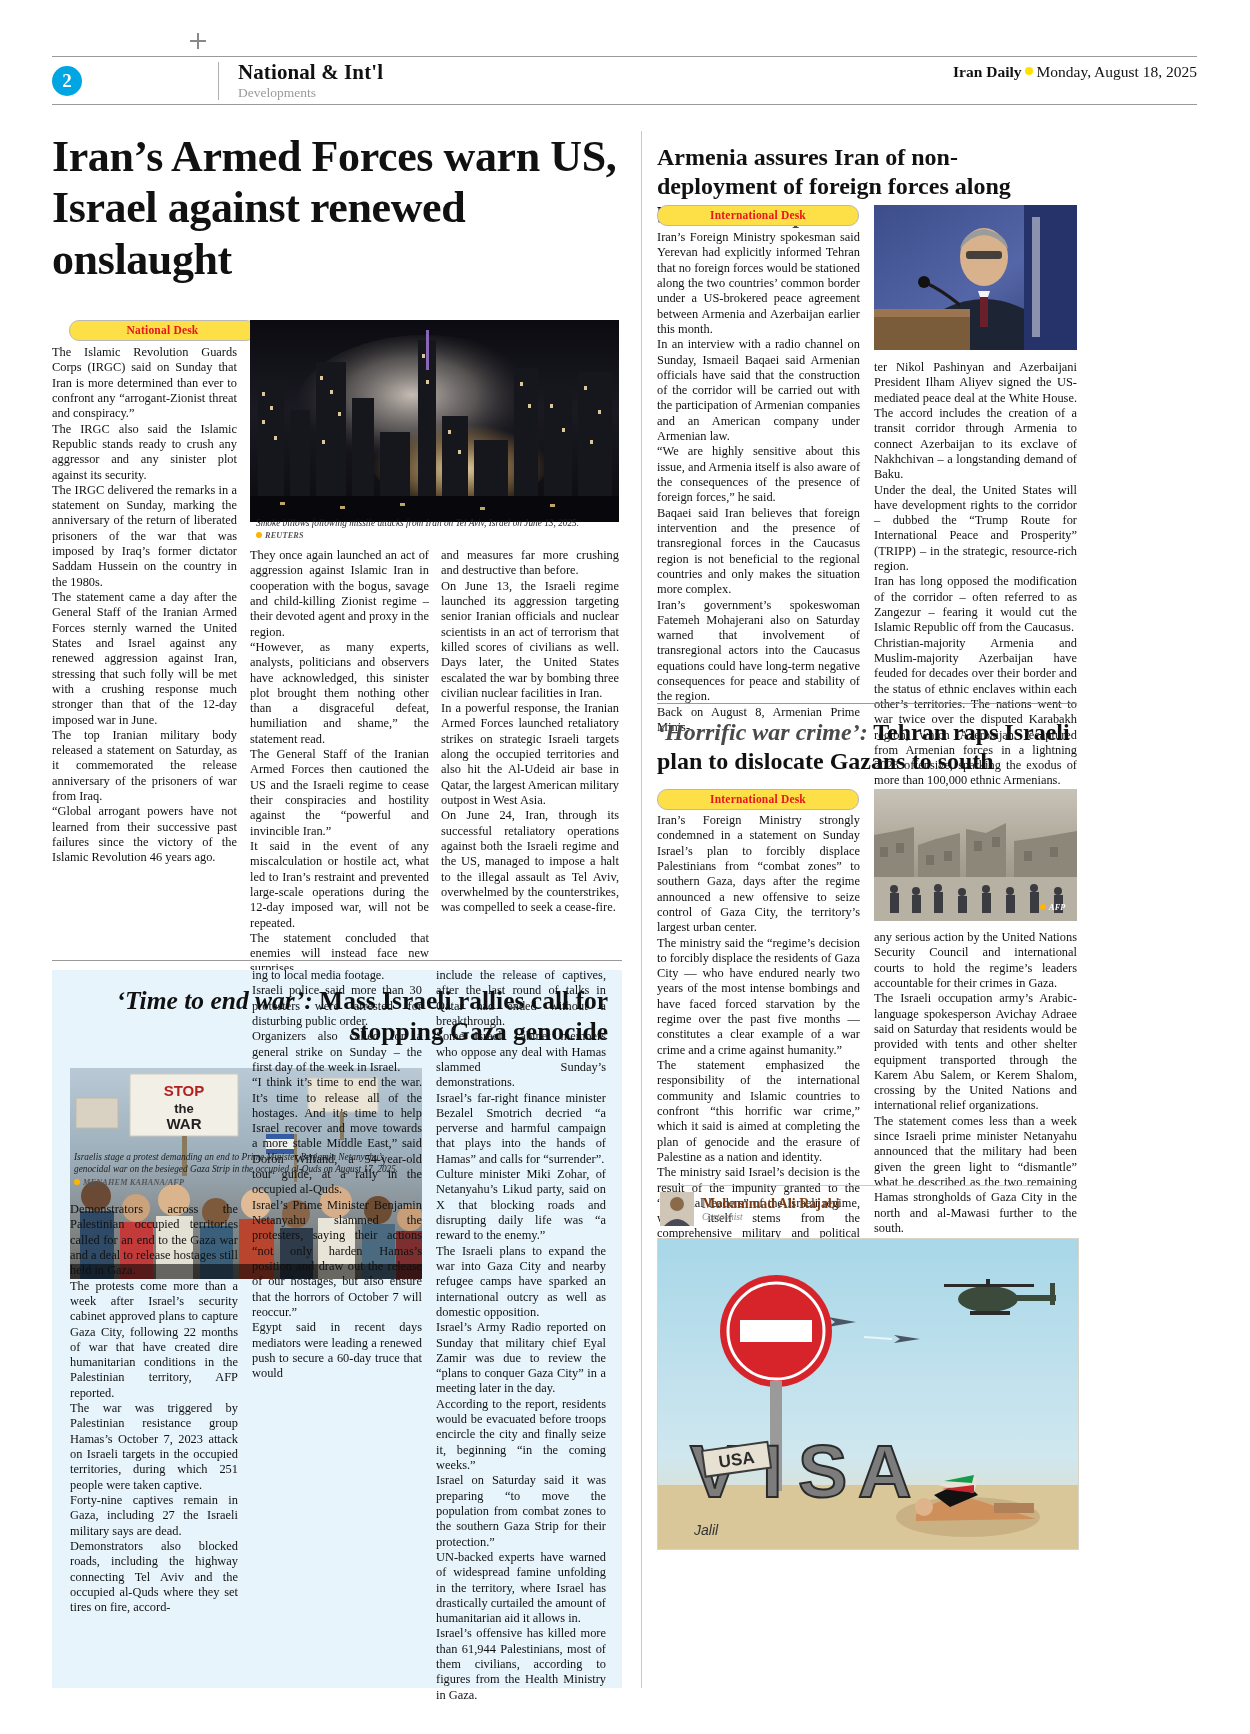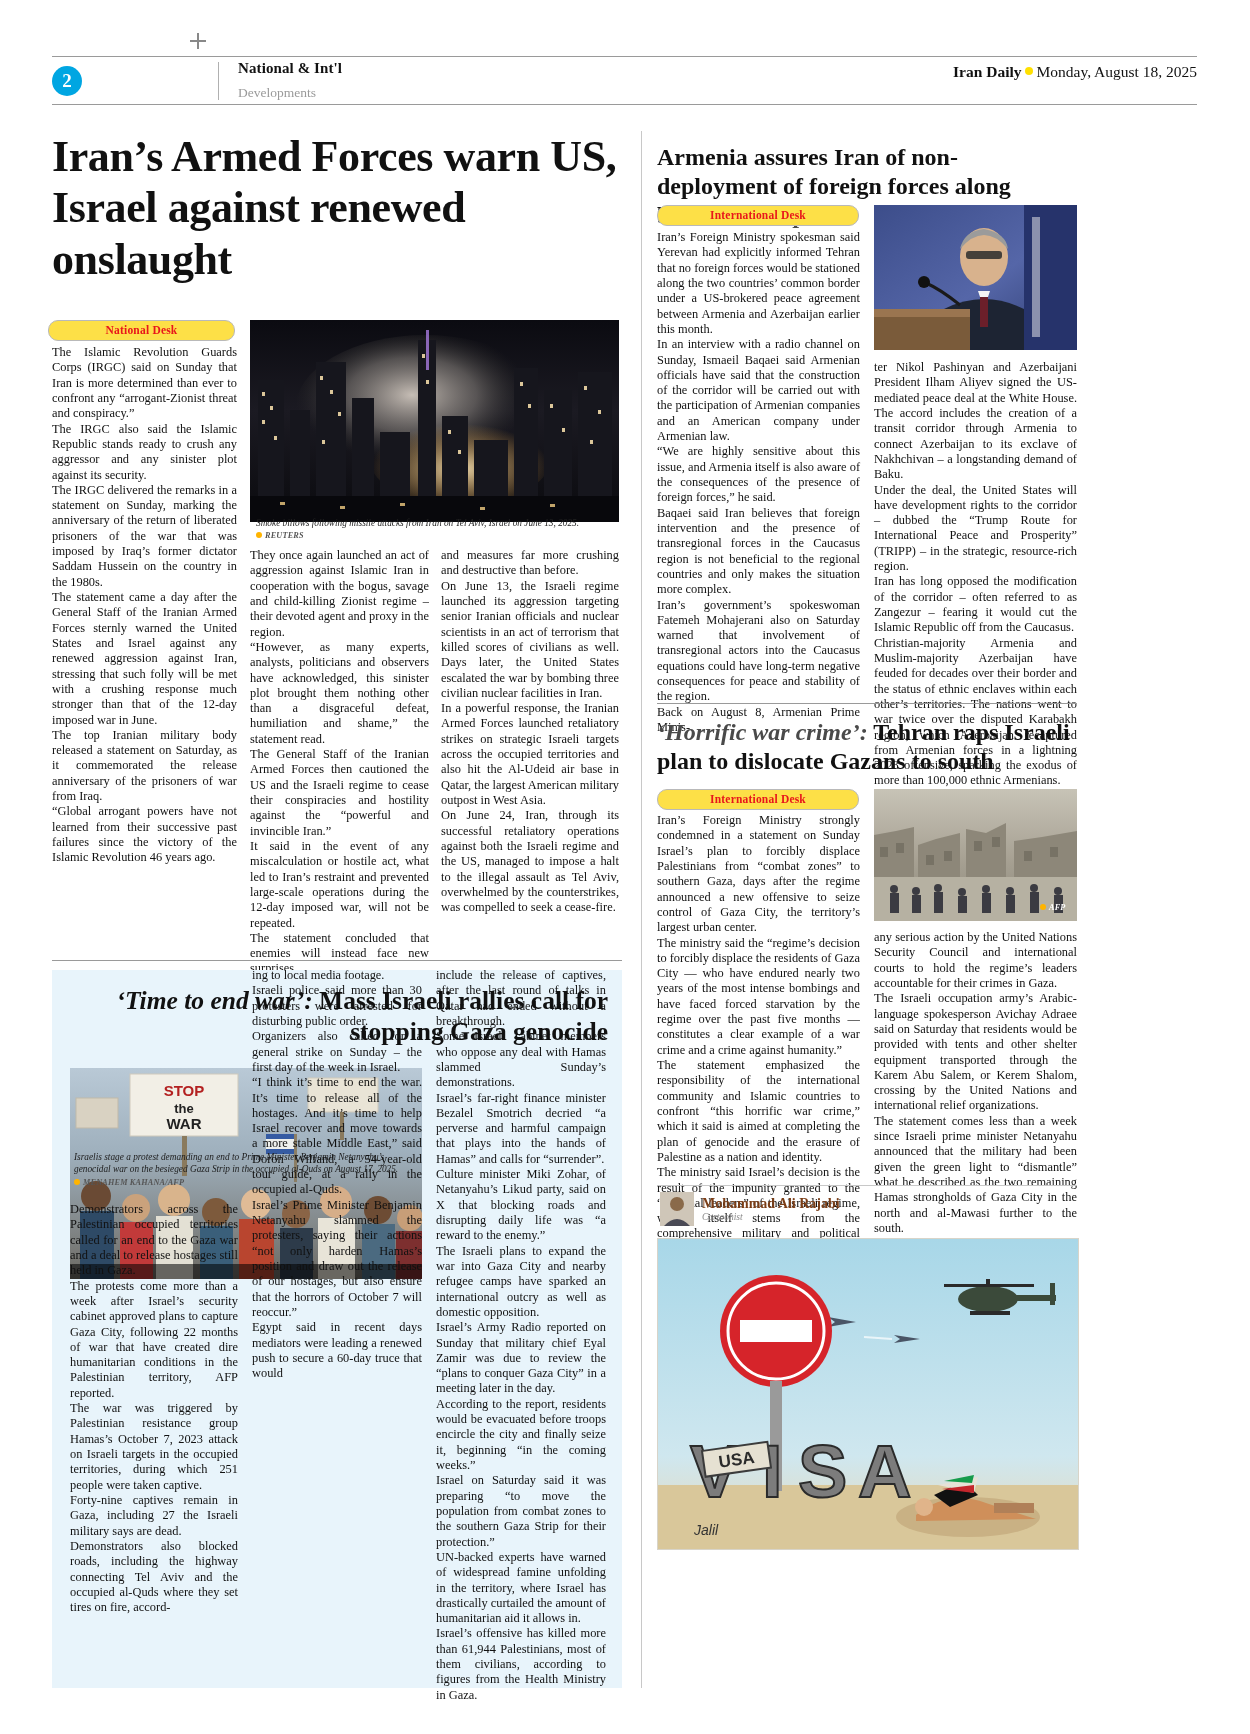--- a/index.html
+++ b/index.html
@@ -19,21 +19,21 @@
   .crop-mark:after  { content:""; position:absolute; left:0; top:7px; width:16px; height:1.5px; background:#888; }
 
   
   .masthead { position:absolute; left:52px; top:56px; width:1145px; height:48px; border-top:1px solid #9a9a9a; }
   .page-num {
     position:absolute; left:0px; top:9px; width:30px; height:30px; border-radius:50%;
     background:#00a6e2; color:#fff; font-family:"Liberation Serif",serif; font-weight:bold;
     font-size:19px; line-height:30px; text-align:center;
   }
   .mast-div { position:absolute; left:166px; top:5px; width:1px; height:38px; background:#b0b0b0; }
-  .sec-title { position:absolute; left:186px; top:3px; font-size:15px; font-weight:bold; letter-spacing:.1px; }
+  .sec-title { position:absolute; left:186px; top:3px; font-size:21px; font-weight:bold; letter-spacing:.1px; }
   .sec-sub { position:absolute; left:186px; top:28px; font-size:13.5px; color:#9a9a9a; }
   .mast-right { position:absolute; right:0px; top:6px; font-size:15.5px; }
   .mast-right b { font-weight:bold; }
   .ydot { display:inline-block; width:8px; height:8px; border-radius:50%; background:#ffe000; margin:0 4px 0 3px; vertical-align:2px; }
   .mast-rule { position:absolute; left:52px; top:104px; width:1145px; height:1px; background:#9a9a9a; }
 
   
   .vrule { position:absolute; width:1px; background:#c8c8c8; }
   .hrule { position:absolute; height:1px; background:#9a9a9a; }
 
@@ -88,21 +88,21 @@
     <div class="mast-right">
       <b>Iran Daily</b><span class="ydot"></span><span>Monday, August 18, 2025</span>
     </div>
   </div>
   <div class="mast-rule"></div>
 
   <div class="vrule" style="left:641px; top:131px; width:1px; height:1557px;"></div>
 
   <div class="lead-head">Iran’s Armed Forces warn US, Israel against renewed onslaught</div>
 
-  <div class="desk-pill" style="left:48px; top:320px; width:185px;text-align:center;">National Desk</div>
+  <div class="desk-pill" style="left:69px; top:320px; width:185px;text-align:center;">National Desk</div>
 
   <div class="photo" style="left:250px; top:320px; width:369px; height:202px;">
     <svg width="369" height="202" viewBox="0 0 369 202" preserveAspectRatio="none">
       <defs>
         <linearGradient id="nightsky" x1="0" y1="0" x2="0" y2="1">
           <stop offset="0%" stop-color="#0b0b11"></stop>
           <stop offset="45%" stop-color="#1b1a22"></stop>
           <stop offset="100%" stop-color="#0a0a0e"></stop>
         </linearGradient>
         <radialGradient id="smoke" cx="45%" cy="40%" r="45%">
@@ -179,21 +179,21 @@
   <div class="col" id="lead-c2" style="left:250px; top:548px; width:179px;">
       <p>They once again launched an act of aggression against Islamic Iran in cooperation with the bogus, savage and child-killing Zionist regime – their devoted agent and proxy in the region.</p>
       <p>“However, as many experts, analysts, politicians and observers have acknowledged, this sinister plot brought them nothing other than a disgraceful defeat, humiliation and shame,” the statement read.</p>
       <p>The General Staff of the Iranian Armed Forces then cautioned the US and the Israeli regime to cease their conspiracies and hostility against the “powerful and invincible Iran.”</p>
       <p>It said in the event of any miscalculation or hostile act, what led to Iran’s restraint and prevented large-scale operations during the 12-day imposed war, will not be repeated.</p>
       <p>The statement concluded that enemies will instead face new surprises</p>
     </div>
   <div class="col" id="lead-c3" style="left:441px; top:548px; width:178px;">
       <p>and measures far more crushing and destructive than before.</p>
       <p>On June 13, the Israeli regime launched its aggression targeting senior Iranian officials and nuclear scientists in an act of terrorism that killed scores of civilians as well. Days later, the United States escalated the war by bombing three civilian nuclear facilities in Iran.</p>
-      <p>In a powerful response, the Iranian Armed Forces launched retaliatory strikes on strategic Israeli targets across the occupied territories and also hit the Al-Udeid air base in Qatar, the largest American military outpost in West Asia.</p>
+      <p>In a powerful response, the Iranian Armed Forces launched retaliatory strikes on strategic Israeli targets along the occupied territories and also hit the Al-Udeid air base in Qatar, the largest American military outpost in West Asia.</p>
       <p>On June 24, Iran, through its successful retaliatory operations against both the Israeli regime and the US, managed to impose a halt to the illegal assault as Tel Aviv, overwhelmed by the counterstrikes, was compelled to seek a cease-fire.</p>
     </div>
 
   <div class="hrule" style="left:52px; top:960px; width:570px;"></div>
 
   <div class="tint" style="left:52px; top:970px; width:570px; height:718px;"></div>
 
   <div class="head2" style="left:68px; top:986px; width:540px;text-align:right;">
     <span class="it">‘Time to end war’:</span>
     <span>Mass Israeli rallies call for stopping Gaza genocide</span>

